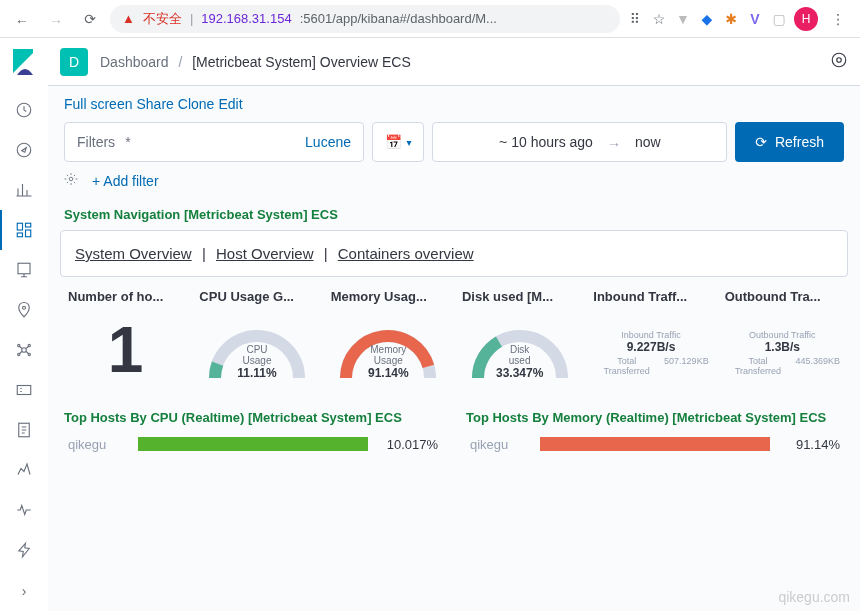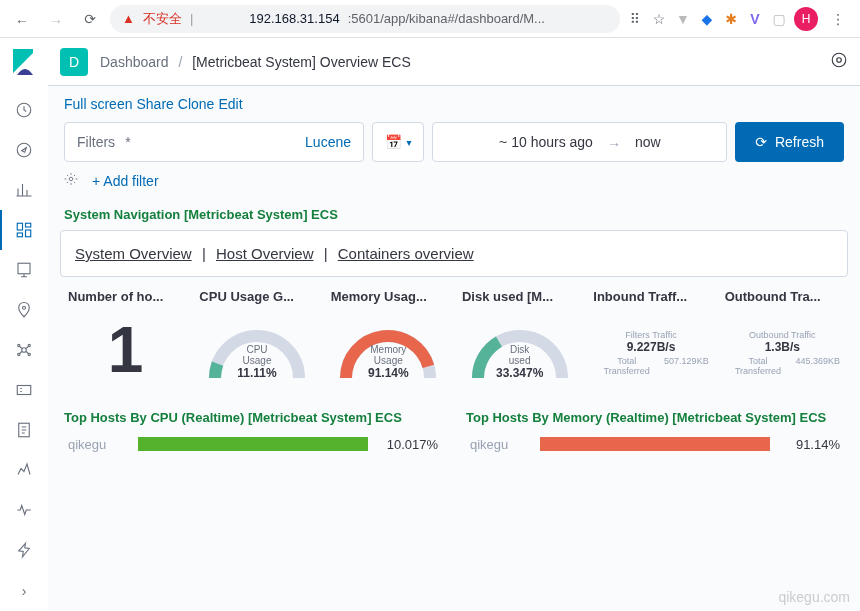--- a/index.html
+++ b/index.html
@@ -2,21 +2,21 @@
 <html><head>
 <meta charset="utf-8">
 <style>
 *{box-sizing:border-box;margin:0;padding:0;font-family:-apple-system,BlinkMacSystemFont,"Segoe UI",Helvetica,Arial,sans-serif;}
 body{background:#fff;color:#343741;font-size:14px;width:860px;height:611px;overflow:hidden;position:relative;}
 .browser-bar{height:38px;background:#fff;display:flex;align-items:center;padding:0 8px;gap:6px;border-bottom:1px solid #e0e0e0;}
 .nav-icon{width:28px;height:28px;display:flex;align-items:center;justify-content:center;color:#5f6368;cursor:pointer;border-radius:50%;}
 .nav-icon.disabled{color:#bbb;}
 .url-bar{flex:1;height:28px;background:#f1f3f4;border-radius:14px;display:flex;align-items:center;padding:0 12px;gap:8px;color:#5f6368;font-size:13px;}
 .url-bar .warn{color:#d93025;font-weight:500;}
-.url-bar .host{color:#0f172a;margin-left:48px;}
+.url-bar .host{color:#6d28d9;}
 .h-badge{width:24px;height:24px;border-radius:50%;background:#e91e63;color:#fff;display:flex;align-items:center;justify-content:center;font-size:12px;font-weight:500;}
 .ext-icon{width:18px;height:18px;display:flex;align-items:center;justify-content:center;color:#5f6368;font-size:14px;}
 .app{display:flex;height:573px;}
 .side-col{width:48px;background:#fff;display:flex;flex-direction:column;align-items:center;}
 .logo{width:48px;height:48px;display:flex;align-items:center;justify-content:center;}
 .side-icons{display:flex;flex-direction:column;align-items:center;gap:0;padding-top:4px;}
 .side-icon{width:48px;height:40px;display:flex;align-items:center;justify-content:center;color:#69707d;cursor:pointer;}
 .side-icon.active{color:#006bb4;border-left:2px solid #006bb4;padding-right:2px;}
 .side-icon svg{width:18px;height:18px;}
 .collapse-row{margin-top:auto;width:48px;height:40px;display:flex;align-items:center;justify-content:center;color:#69707d;}
@@ -270,21 +270,21 @@
         <div class="metric">
           <div class="metric-title">Disk used [M...</div>
           <div class="gauge"><svg viewBox="0 0 110 70">
                 <path d="M13 59.99999999999999 A 42 42 0 0 1 97 60" stroke="#d3dae6" stroke-width="12" fill="none"></path>
                 <path d="M13 59.99999999999999 A 42 42 0 0 1 33.96192173485018 23.648944129373206" stroke="#54b399" stroke-width="12" fill="none"></path>
               </svg><div class="gauge-label">Disk<br>used</div><div class="gauge-val">33.347%</div></div>
         </div>
         <div class="metric">
           <div class="metric-title">Inbound Traff...</div>
           <div class="traffic">
-            <div class="tlabel">Filters Traffic</div>
+            <div class="tlabel">Inbound Traffic</div>
             <div class="tval">9.227B/s</div>
             <div class="trow">
                 <span>Total Transferred</span>
                 <span>507.129KB</span>
               </div>
           </div>
         </div>
         <div class="metric">
           <div class="metric-title">Outbound Tra...</div>
           <div class="traffic">

